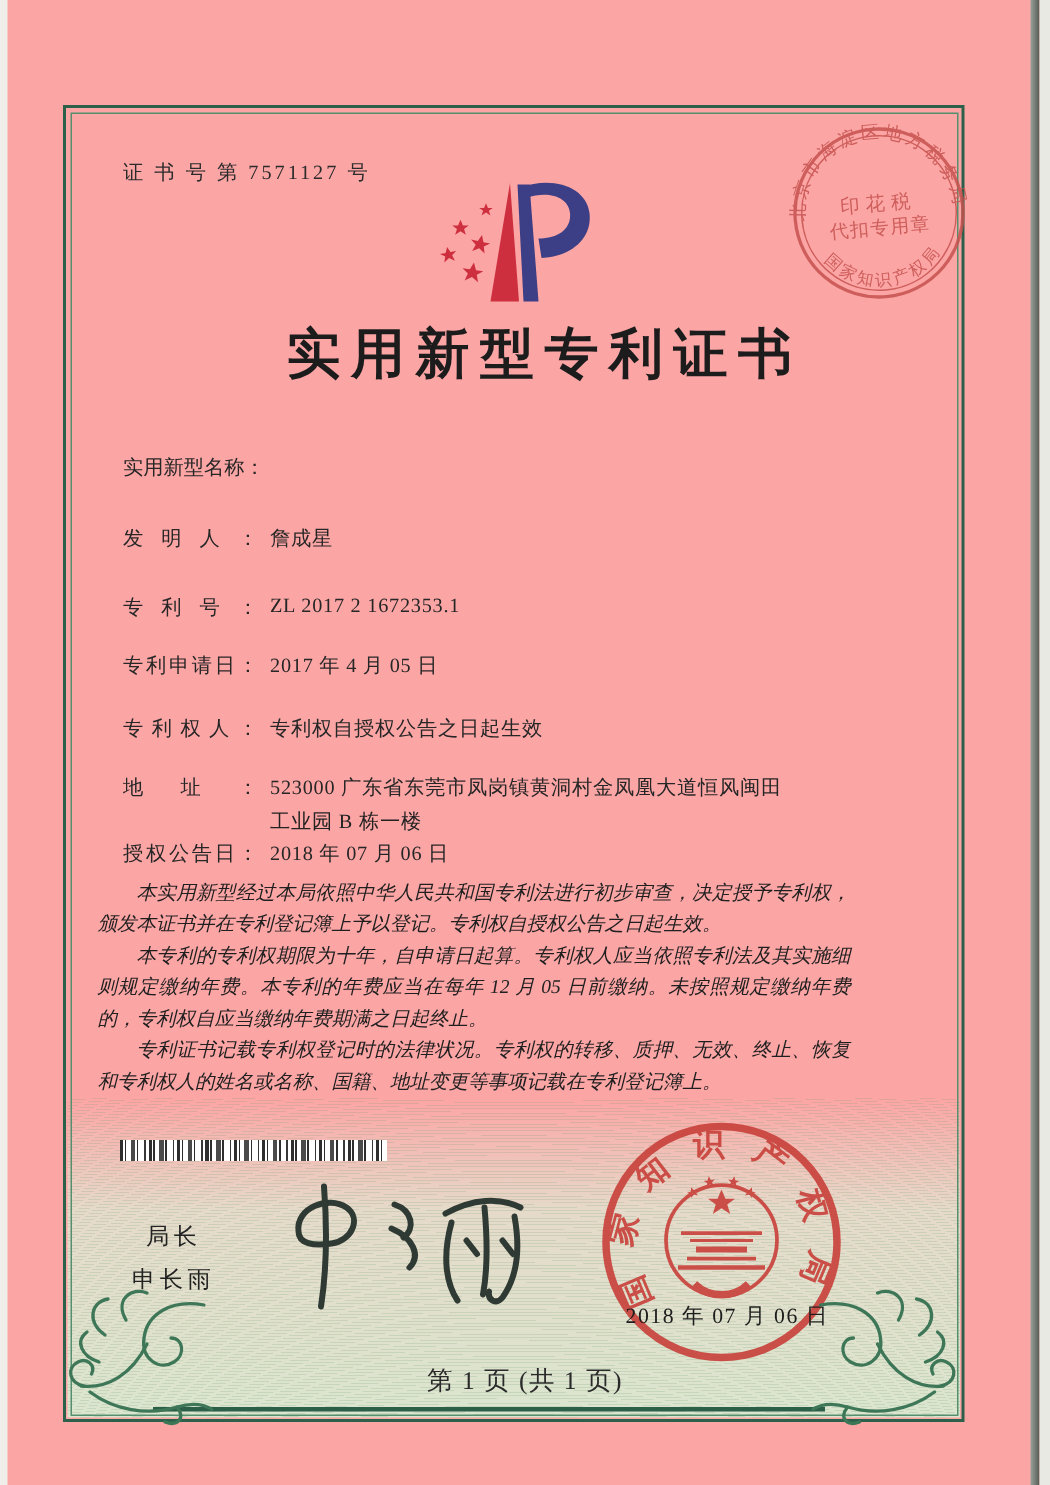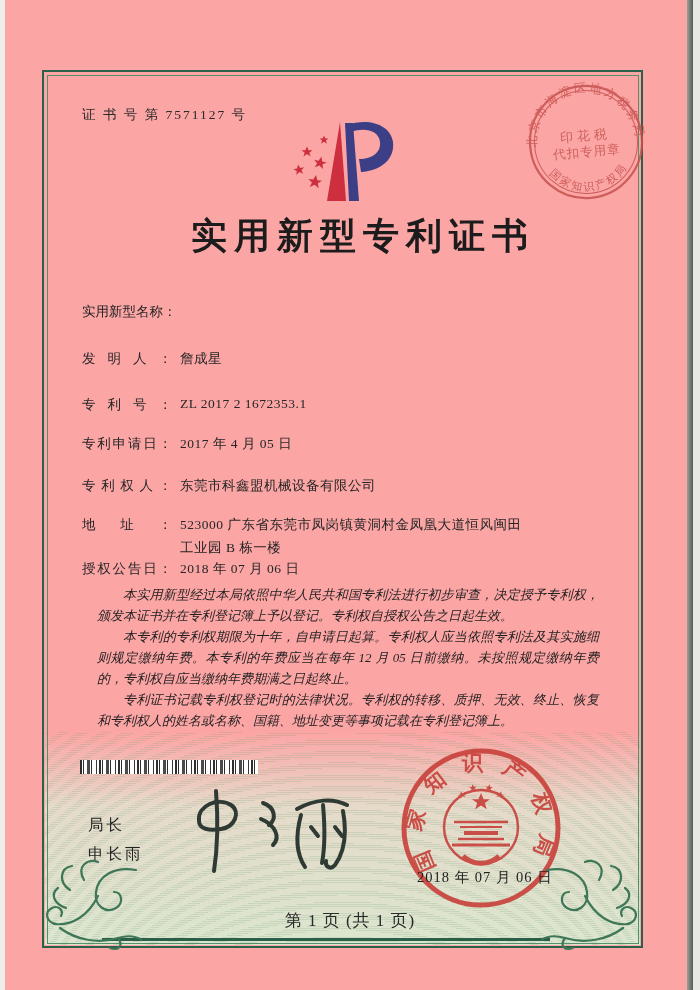--- a/index.html
+++ b/index.html
@@ -50,21 +50,21 @@
     color:#262626; flex:none;
   }
   .frow .fvalue { margin-left:8px; color:#262626; letter-spacing:0.5px; }
   .r0{top:0} .r1{top:47px} .r2{top:93px} .r3{top:132px} .r4{top:174px} .r5{top:213px}
   .addr2 { position:absolute; left:98px; top:236px; font-size:13.5px; letter-spacing:0.5px; }
   .rgrant { top:257px; width:548px; }
   .grant-right { position:absolute; left:308px; top:0; display:flex; white-space:nowrap; }
   .grant-right .flabel { width:76px; }
 
   .paragraphs {
-    position:absolute; left:97px; top:584px; width:502px;
+    position:absolute; left:65px; top:584px; width:502px;
     font-size:13px; line-height:21px; text-align:justify;
     color:#1f1f1f; font-style:italic;
   }
   .paragraphs p { text-indent:2em; margin:0; }
 
   .barcode {
     position:absolute; left:80px; top:760px; width:178px; height:14px;
     background:repeating-linear-gradient(90deg,
       #2e2e2e 0 2px, #fff 2px 3px, #2e2e2e 3px 4px, #fff 4px 7px,
       #4a4a4a 7px 10px, #fff 10px 11px, #2e2e2e 11px 12px, #fff 12px 16px,
@@ -72,21 +72,21 @@
   }
 
   
   .guilloche {
     position:absolute; left:45px; top:732px; width:595px; height:213px;
     background:
       repeating-radial-gradient(140% 120% at 50% 260%, rgba(96,150,100,0.18) 0 1.5px, rgba(255,255,255,0) 1.5px 6px),
       linear-gradient(to bottom, rgba(230,241,226,0) 0%, rgba(222,236,214,0.75) 35%, rgba(217,233,209,0.95) 100%);
   }
 
-  .director { position:absolute; left:88px; top:810px; font-size:15.5px; line-height:29px; color:#222; letter-spacing:3px; }
+  .director { position:absolute; left:88px; top:810px; font-size:15.5px; line-height:29px; color:#222; letter-spacing:3px;text-align:center; }
 
   .signature { position:absolute; left:185px; top:779px; width:165px; height:100px; }
 
   .seal { position:absolute; left:397px; top:744px; width:168px; height:168px; }
   .seal-date { position:absolute; left:417px; top:868px; font-size:14.5px; letter-spacing:1px; color:#1d1d1d; }
 
   .tax-stamp { position:absolute; left:524px; top:80px; width:124px; height:124px; transform:rotate(-5deg); }
 
   .footer { position:absolute; left:0; top:909px; width:100%; text-align:center; font-size:17px; color:#2a2a2a; letter-spacing:1px; }
 
@@ -132,21 +132,21 @@
     <div class="frow r2">
       <span class="flabel">专利号：</span>
       <span class="fvalue">ZL 2017 2 1672353.1</span>
     </div>
     <div class="frow r3">
       <span class="flabel">专利申请日：</span>
       <span class="fvalue">2017 年 4 月 05 日</span>
     </div>
     <div class="frow r4">
       <span class="flabel">专利权人：</span>
-      <span class="fvalue">东莞市科鑫盟机械设备有限公司</span>
+      <span class="fvalue">专利权自授权公告之日起生效</span>
     </div>
     <div class="frow r5">
       <span class="flabel">地址：</span>
       <span class="fvalue">523000 广东省东莞市凤岗镇黄洞村金凤凰大道恒风闽田</span>
     </div>
     <div class="addr2">工业园 B 栋一楼</div>
     <div class="frow rgrant">
       <span class="flabel">授权公告日：</span>
       <span class="fvalue">2018 年 07 月 06 日</span>
     </div>

